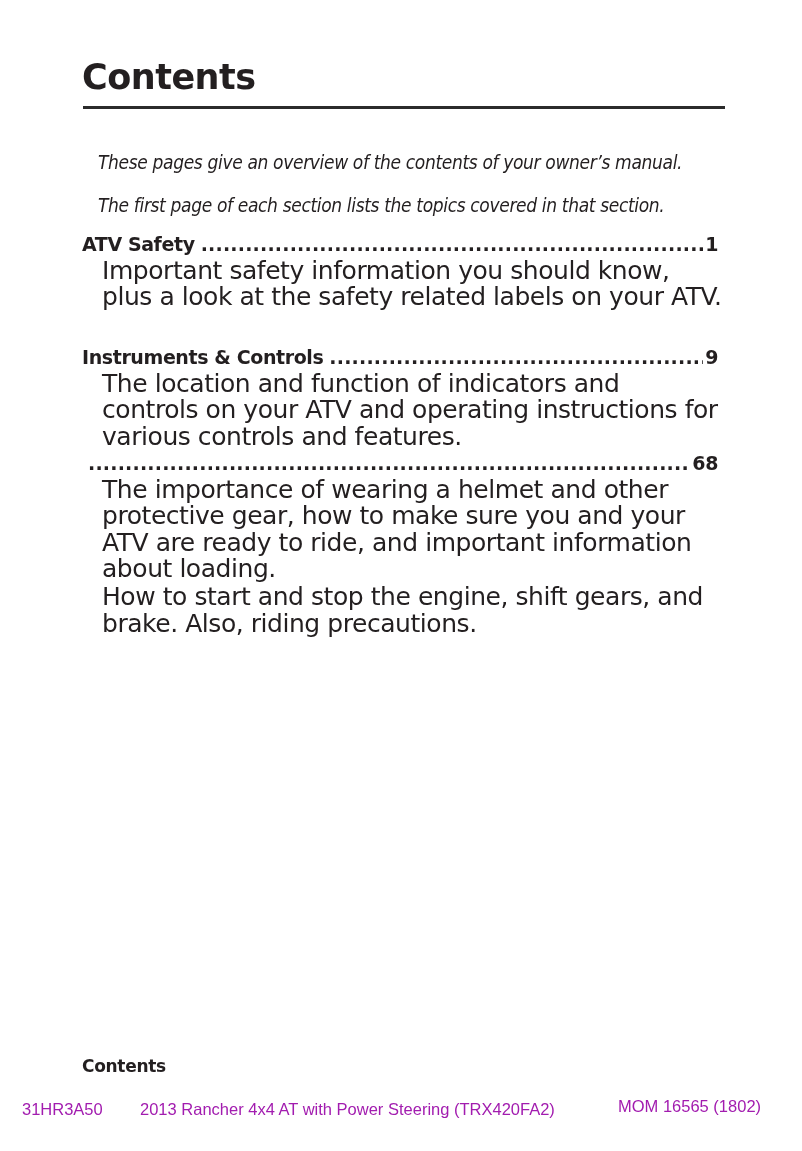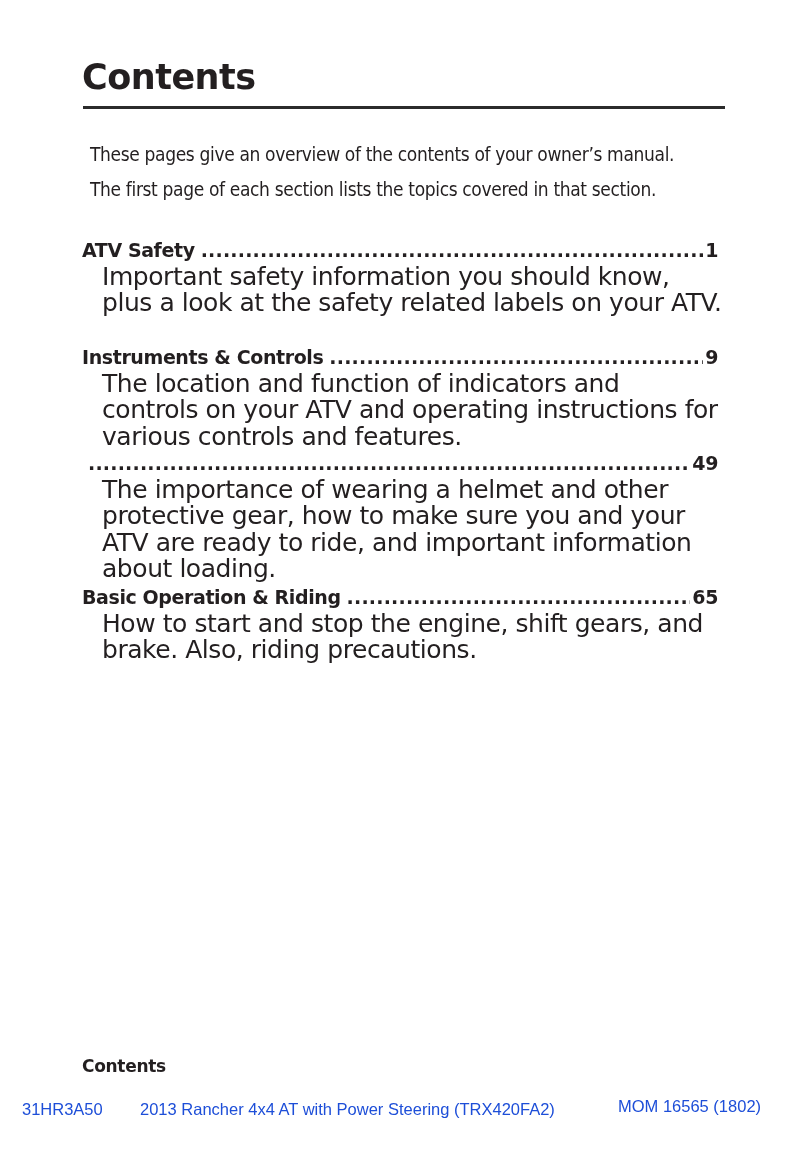--- a/index.html
+++ b/index.html
@@ -37,21 +37,21 @@
     .intro {
       position: absolute;
       left: 82px;
       top: 133px;
       width: 650px;
       font-size: 19px;
       line-height: 26.5px;
       letter-spacing: -0.35px;
       font-stretch: condensed;
     }
-    .intro p { margin: 8px; }
+    .intro p { margin: 16px; font-style: italic; }
     .toc-entry {
       position: absolute;
       left: 82px;
       width: 636px;
     }
     .toc-heading {
       display: flex;
       align-items: baseline;
       font-weight: bold;
       font-size: 19px;
@@ -85,67 +85,62 @@
       top: 1056px;
       font-weight: bold;
       font-size: 17px;
       letter-spacing: -0.3px;
     }
     .footer-meta {
       position: absolute;
       top: 1100px;
       font-family: "Liberation Sans", sans-serif;
       font-size: 16.5px;
-      color: #1d4ed8;
+      color: #a21caf;
       white-space: nowrap;
     }
   </style>
 </head>
 <body>
 
 <h1 class="page-title">Contents</h1>
 <div class="title-rule"></div>
 
 <div class="intro">
   <p>These pages give an overview of the contents of your owner’s manual.</p>
   <p>The first page of each section lists the topics covered in that section.</p>
 </div>
 
-<div class="toc-entry" style="top:237px;">
+<div class="toc-entry" style="top:231px;">
   <div class="toc-heading">
     <span class="label">ATV Safety</span>
     <span class="leader"></span>
     <span class="page">1</span>
   </div>
   <p class="toc-desc">Important safety information you should know, plus a look at the safety related labels on your ATV.</p>
 </div>
 
 <div class="toc-entry" style="top:344px;">
   <div class="toc-heading">
     <span class="label">Instruments &amp; Controls</span>
     <span class="leader"></span>
     <span class="page">9</span>
   </div>
   <p class="toc-desc">The location and function of indicators and controls on your ATV and operating instructions for various controls and features.</p>
 </div>
 
 <div class="toc-entry" style="top:450px;">
   <div class="toc-heading">
     <span class="leader"></span>
-    <span class="page">49</span>
+    <span class="page">68</span>
   </div>
   <p class="toc-desc">The importance of wearing a helmet and other protective gear, how to make sure you and your ATV are ready to ride, and important information about loading.</p>
 </div>
 
 <div class="toc-entry" style="top:584px;">
-  <div class="toc-heading">
-    <span class="label">Basic Operation &amp; Riding</span>
-    <span class="leader"></span>
-    <span class="page">65</span>
-  </div>
   <p class="toc-desc">How to start and stop the engine, shift gears, and brake. Also, riding precautions.</p>
 </div>
 
 <div class="footer-section">Contents</div>
 
 <div class="footer-meta" style="left:22px;">31HR3A50</div>
 <div class="footer-meta" style="left:140px;">2013 Rancher 4x4 AT with Power Steering (TRX420FA2)</div>
 <div class="footer-meta" style="left:618px; top:1097px;">MOM 16565 (1802)</div>
 
 </body></html>

